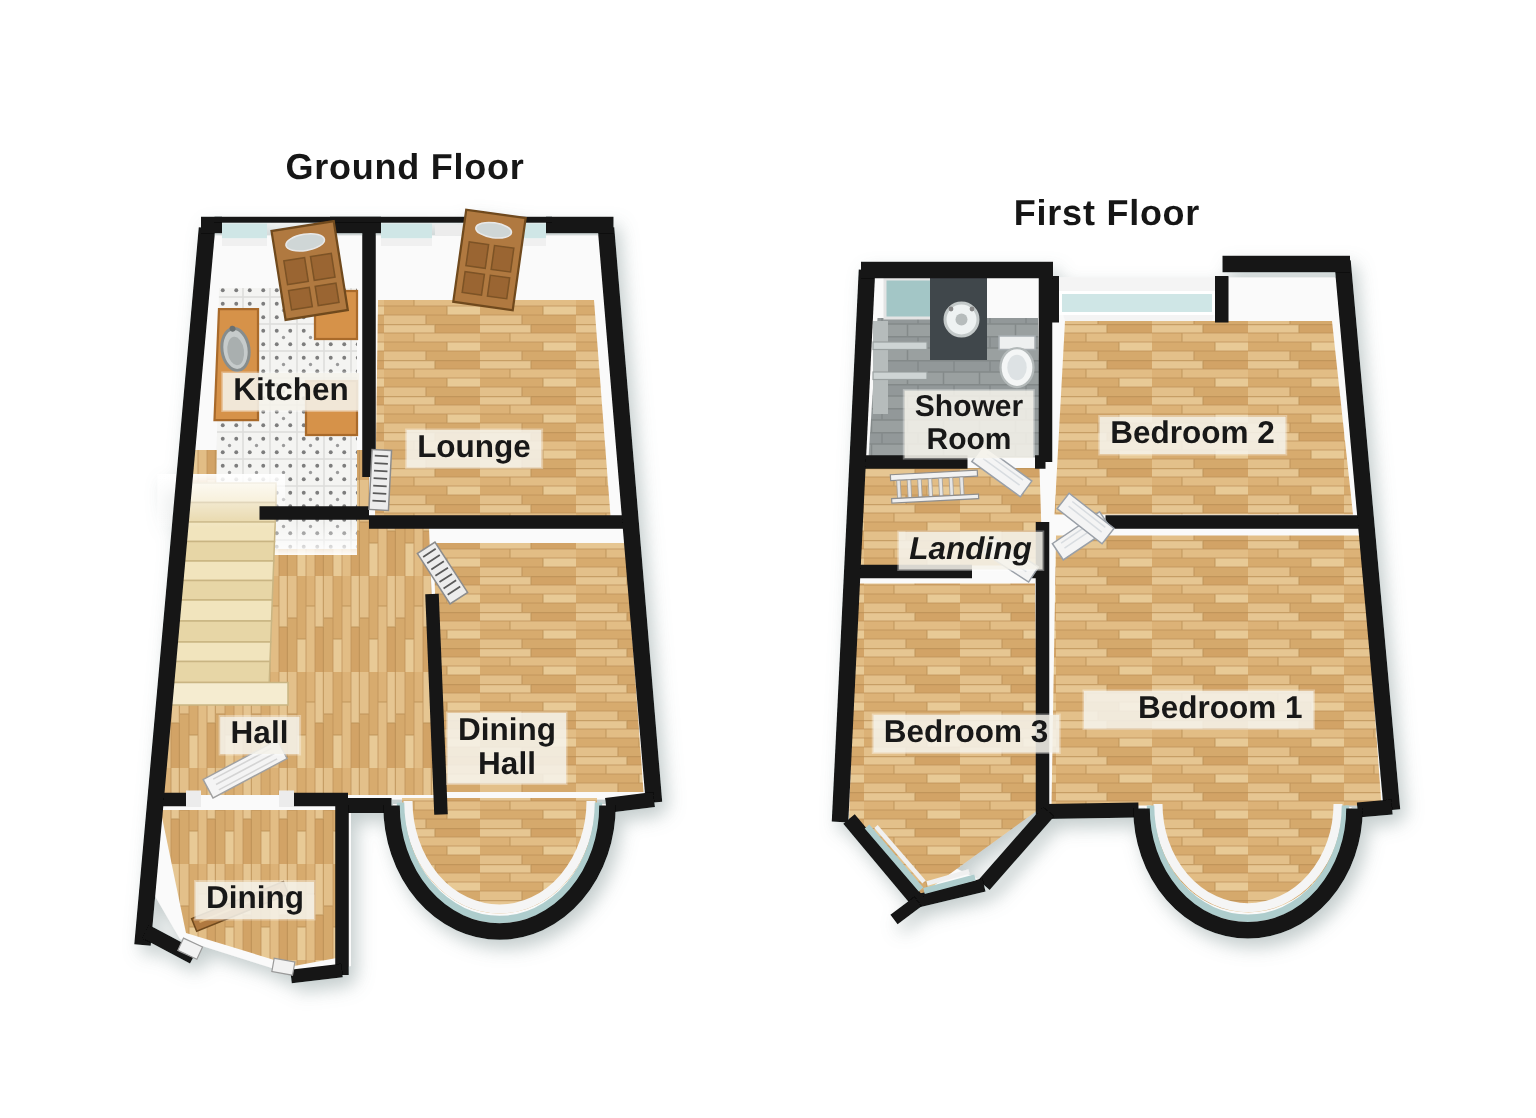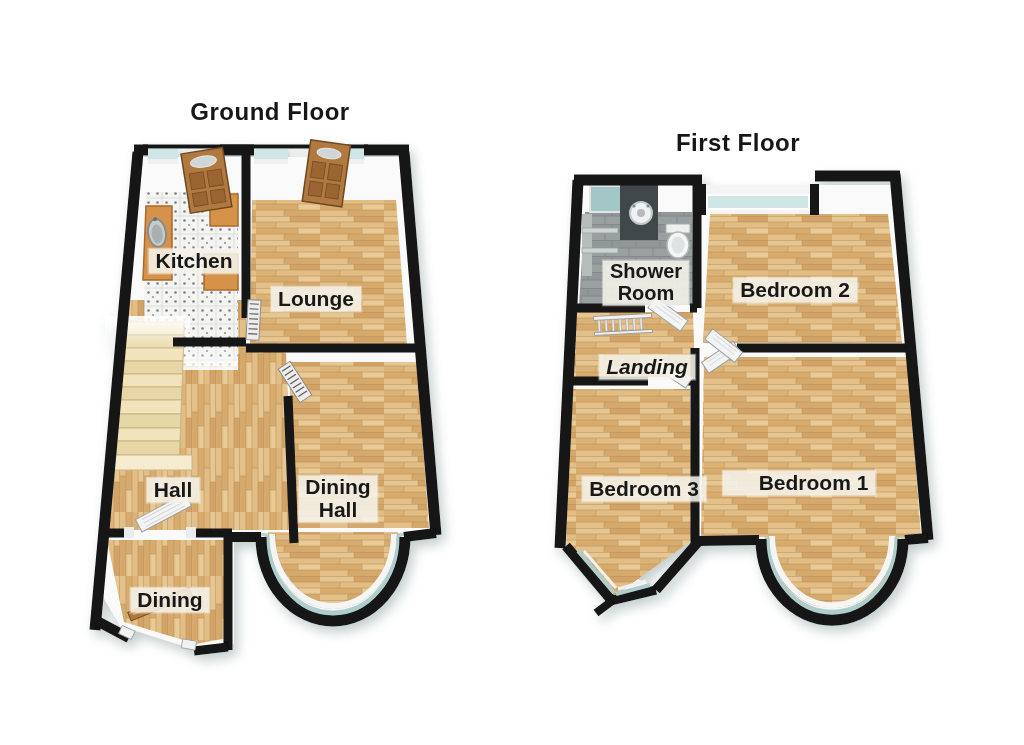--- a/index.html
+++ b/index.html
@@ -326,15 +326,15 @@
 <div class="room-label" style="left:173px;top:468px;text-align:center;">Hall</div>
 <div class="room-label" style="left:338px;top:477px;">Dining
 Hall</div>
 <div class="room-label" style="left:170px;top:578px;">Dining</div>
 
 <div class="room-label small" style="left:646px;top:261px;">Shower
 Room</div>
 <div class="room-label" style="left:795px;top:268px;text-align:center;">Bedroom 2</div>
 <div class="room-label" style="left:647px;top:345px;font-style:italic;">Landing</div>
 <div class="room-label" style="left:644px;top:467px;">Bedroom 3</div>
-<div class="room-label" style="left:799px;top:461px;padding-left:36px;">Bedroom 1</div>
+<div class="room-label" style="left:799px;top:451px;padding-left:36px;">Bedroom 1</div>
 
 </div>
 
 </body></html>

